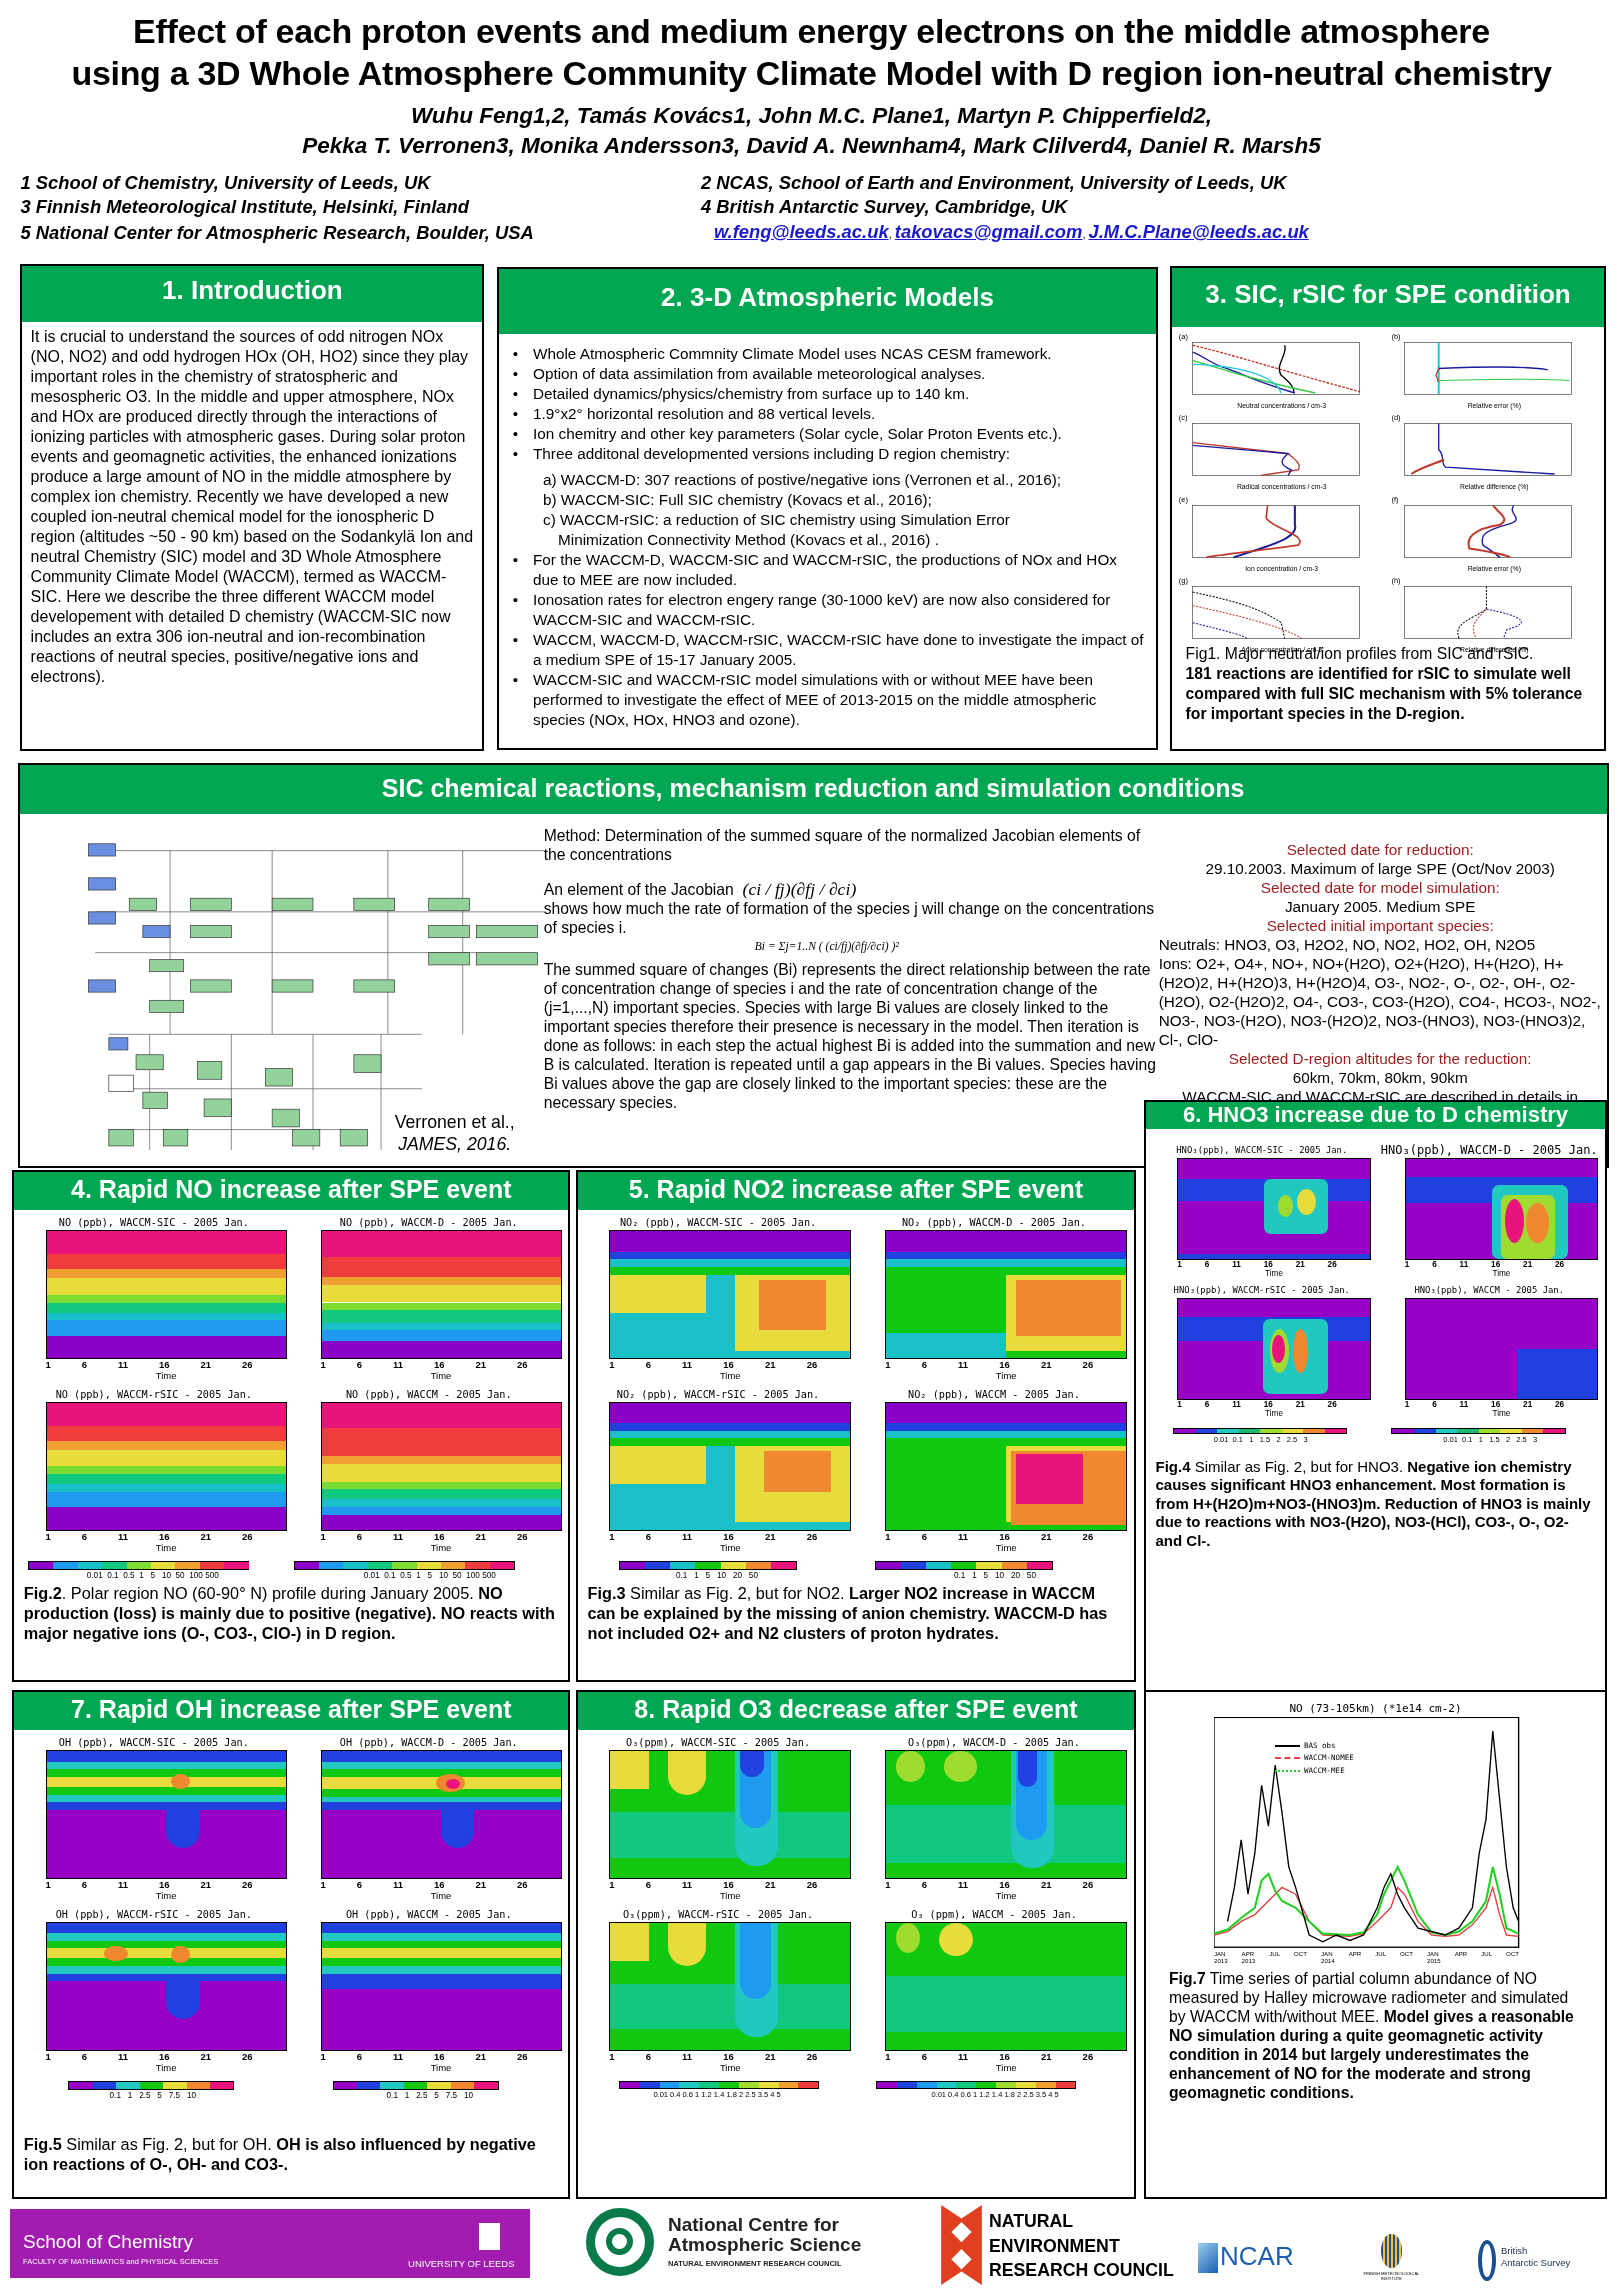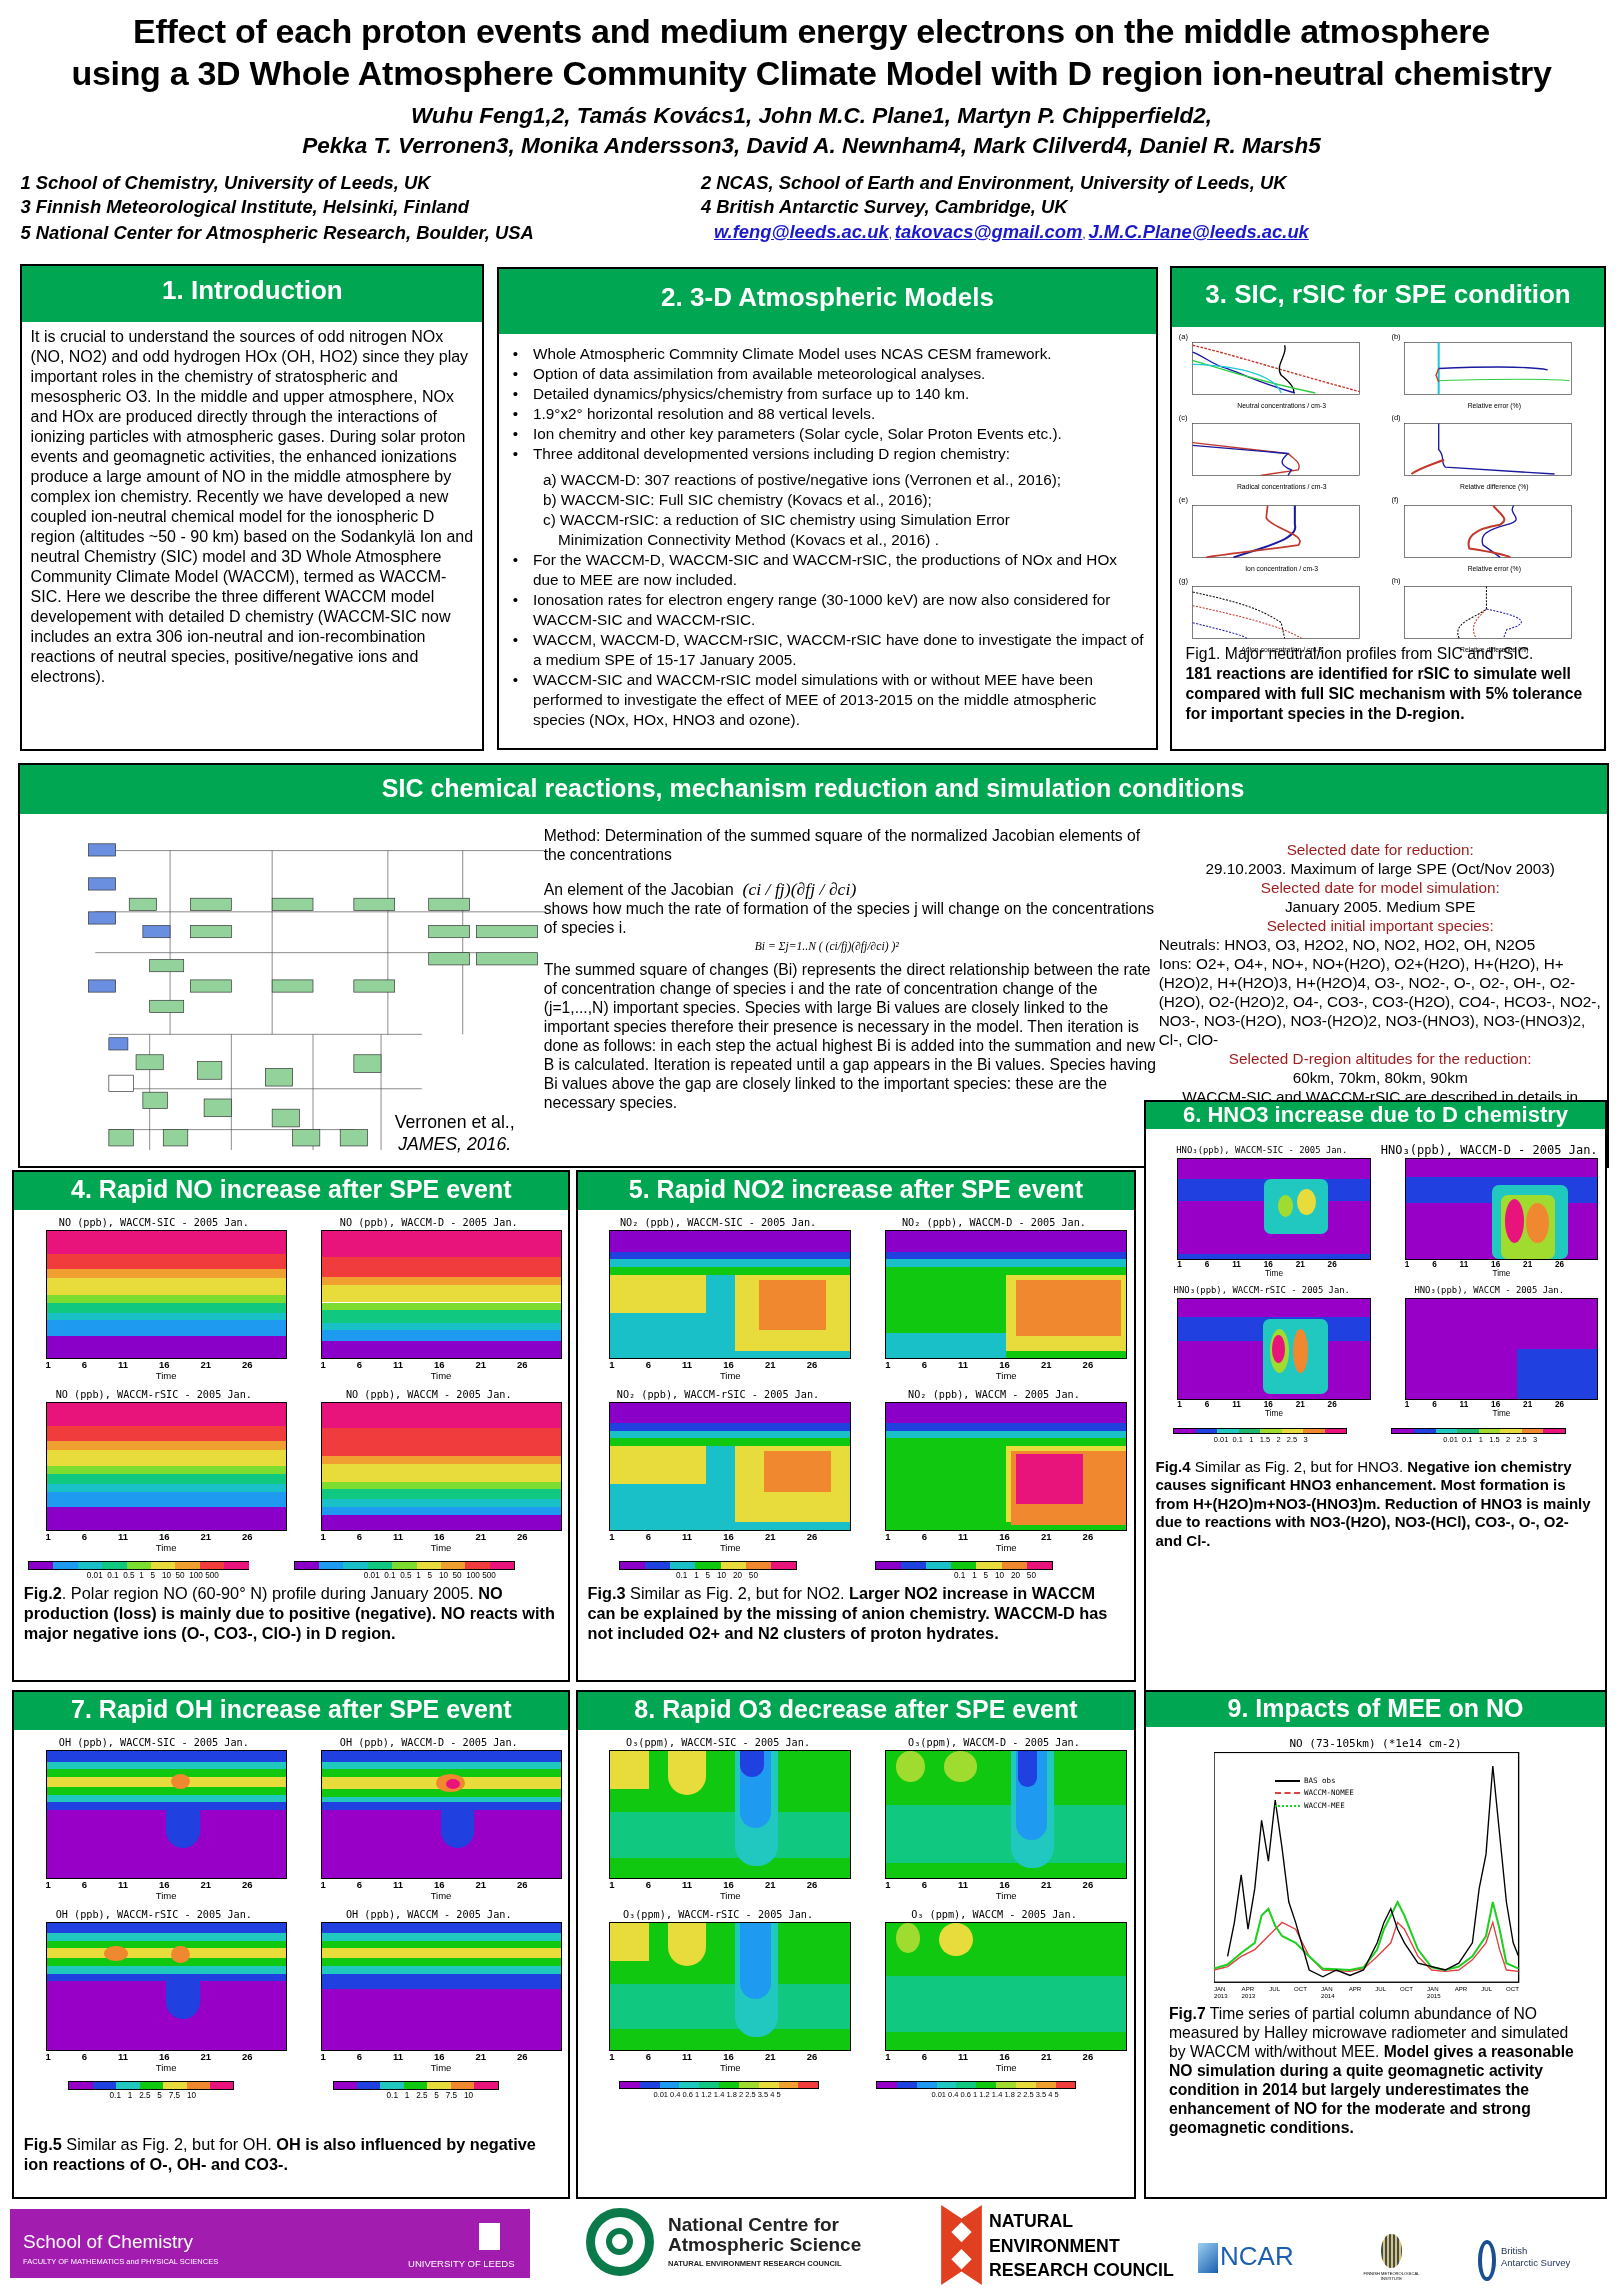--- a/index.html
+++ b/index.html
@@ -790,21 +790,20 @@
       <span style="background:#10c810"></span>
       <span style="background:#a0dc30"></span>
       <span style="background:#e8dc3c"></span>
       <span style="background:#f0a030"></span>
       <span style="background:#f03c3c"></span>
     </div>
   <div style="display:flex;justify-content:space-around;font-size:7.5px;white-space:pre"><span>0.01 0.4 0.6 1 1.2 1.4 1.8 2 2.5 3.5 4 5</span><span>0.01 0.4 0.6 1 1.2 1.4 1.8 2 2.5 3.5 4 5</span></div>
 </div>
 
 <div class="panel" style="left:1144px;top:1690px;width:463px;height:509px">
-  <div class="hdr" style="height:35px;line-height:33px;font-size:25px">9.  Impacts of MEE on NO</div>
   <div style="text-align:center;font-family:'DejaVu Sans Mono',monospace;font-size:11px;margin-top:9.5px">NO (73-105km) (*1e14 cm-2)</div>
   <div style="position:relative;margin:2.7px 0 0 68px;width:306px;height:245px">
     <svg width="306" height="232" viewBox="0 0 450 340">
       <rect x="0" y="0" width="448" height="338" fill="#fff" stroke="#000" stroke-width="2"></rect>
       <polyline fill="none" stroke="#e04040" stroke-width="2" points="0,320 20,315 40,300 60,290 80,270 100,250 120,260 140,300 160,320 200,322 220,318 240,300 260,280 270,250 280,260 300,300 320,320 340,322 360,320 380,305 400,280 410,250 420,290 430,320 448,322"></polyline>
       <polyline fill="none" stroke="#20d020" stroke-width="3" points="0,318 20,312 40,295 60,280 70,240 80,230 90,255 100,270 120,280 140,300 160,318 200,320 220,316 240,290 250,260 260,240 270,220 280,240 300,290 320,316 340,320 360,315 380,300 400,270 410,220 420,260 430,310 448,318"></polyline>
       <polyline fill="none" stroke="#000" stroke-width="2" points="20,300 30,250 40,180 50,260 60,200 70,100 80,160 90,70 100,140 110,220 120,250 140,320 160,330 180,320 200,328 220,320 240,280 250,250 260,230 270,260 280,280 300,310 340,320 360,310 380,280 390,200 400,150 410,20 420,120 430,220 440,280 448,300"></polyline>
     </svg>
     <div style="position:absolute;left:61px;top:23px;font-size:7.5px;font-family:'DejaVu Sans Mono',monospace;line-height:12.3px">
       <div><span style="display:inline-block;width:24.5px;height:2px;background:#000;vertical-align:middle"></span> <span>BAS obs</span></div>

